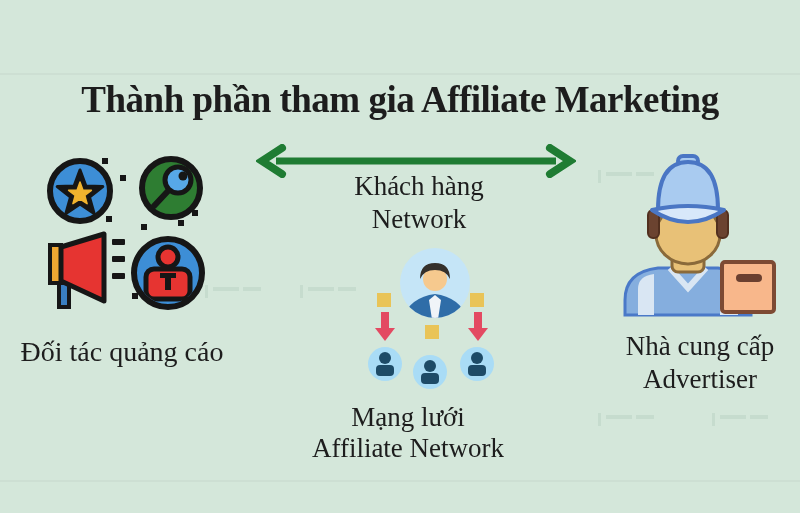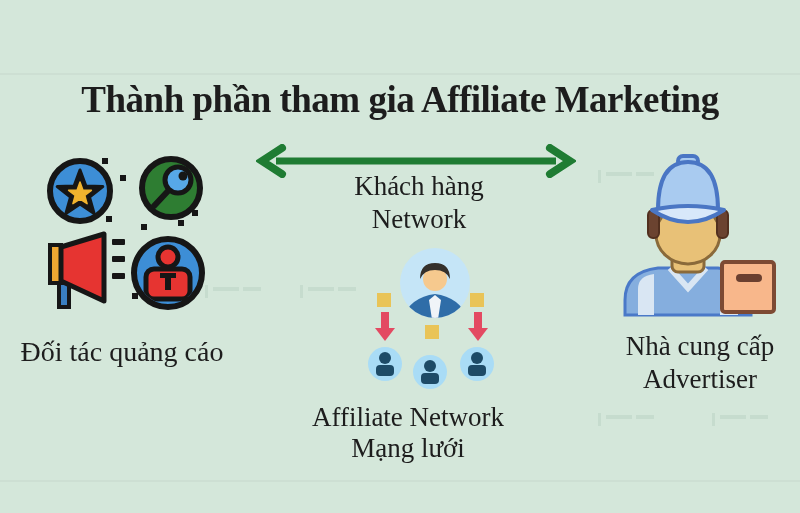--- a/index.html
+++ b/index.html
@@ -165,22 +165,22 @@
           <circle cx="80" cy="128" r="6"></circle>
             <rect x="71" y="135" width="18" height="11" rx="4"></rect>
           <circle cx="127" cy="120" r="6"></circle>
             <rect x="118" y="127" width="18" height="11" rx="4"></rect>
         </g>
       </g>
     </svg>
   </div>
 
   <div class="label-block network-label">
+    <span class="line">Mạng lưới</span>
     <span class="line">Affiliate Network</span>
-    <span class="line">Mạng lưới</span>
   </div>
 
   <div class="icon-wrap advertiser-wrap">
     <svg width="160" height="170" viewBox="0 0 160 170">
 
       <path d="M5,167 L5,152 Q5,124 38,120 L98,120 Q131,124 131,152 L131,167 Z" fill="#85aede" stroke="#4a79c8" stroke-width="3"></path>
       <path d="M18,167 L18,141 Q18,128 34,126 L34,167 Z" fill="#d9e6f3"></path>
       <path d="M100,167 L100,126 Q118,128 118,141 L118,167 Z" fill="#d9e6f3"></path>
       <polyline points="50,120 68,140 86,120" fill="none" stroke="#d9e6f3" stroke-width="6"></polyline>
 

